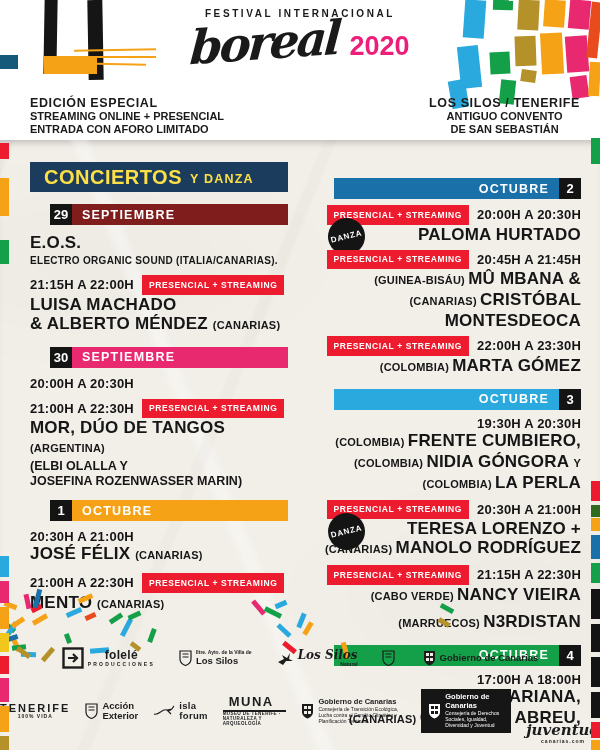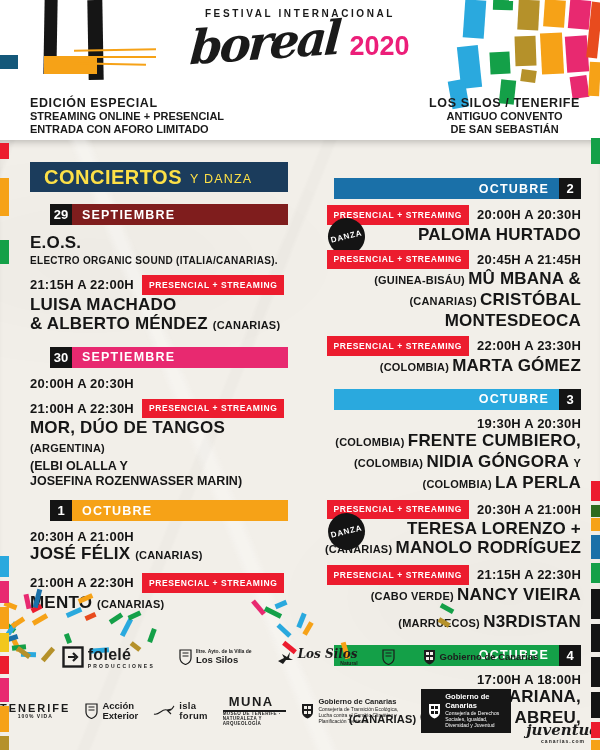--- a/index.html
+++ b/index.html
@@ -23,21 +23,21 @@
     linear-gradient(112deg,rgba(0,0,0,.04) 0 1.5%,transparent 2% 38%,rgba(0,0,0,.03) 38.5% 39.5%,transparent 40%),
     linear-gradient(248deg,rgba(0,0,0,.035) 0 1%,transparent 1.5% 60%,rgba(255,255,255,.5) 61% 62%,transparent 63%),
     radial-gradient(420px 180px at 15% 20%,rgba(0,0,0,.03),transparent 70%),
     radial-gradient(380px 200px at 85% 75%,rgba(0,0,0,.035),transparent 70%);}
   
   #left-col{position:absolute;left:30px;top:22px;width:258px;}
   #right-col{position:absolute;left:314px;top:26px;width:267px;text-align:right;}
   .banner{height:30px;background:#1b3c5c;color:#fde047;display:flex;align-items:center;
     padding-left:14px;margin-bottom:9px;}
   .banner .tmain{font-size:20px;font-weight:800;letter-spacing:.5px;}
-  .banner .tsub{font-size:12.5px;font-weight:400;letter-spacing:1.2px;margin-left:8px;margin-top:4px;}
+  .banner .tsub{font-size:12.5px;font-weight:700;letter-spacing:1.2px;margin-left:8px;margin-top:4px;}
   .datebar{display:flex;height:21px;margin-top:12px;margin-left:20px;}
   .daybox{width:22px;background:#141414;color:#fff;font-weight:800;font-size:13px;
     display:flex;align-items:center;justify-content:center;flex:0 0 22px;}
   .month{flex:1;color:#fff;font-weight:800;font-size:12.5px;letter-spacing:1.2px;
     display:flex;align-items:center;padding:0 10px;}
   #right-col .month{justify-content:flex-end;}
   .event{margin-top:8px;position:relative;}
   #right-col .event{margin-top:6px;}
   .timerow{font-size:13px;font-weight:800;line-height:15px;letter-spacing:.2px;color:#141414;}
   .pbadge{display:inline-block;background:#ec1c2e;color:#fff;font-size:8.5px;font-weight:800;
@@ -54,21 +54,21 @@
   
   .deco{position:absolute;}
   
   .sponsors{position:absolute;left:0;right:0;bottom:6px;}
   .sprow{display:flex;justify-content:center;align-items:center;gap:24px;margin-bottom:9px;}
   .sprow.r2{gap:15px;margin-bottom:0;}
   .sp{display:flex;align-items:center;gap:4px;color:#1c1c1c;}
   .sp .col{display:flex;flex-direction:column;line-height:1.1;}
   .sp .nm{font-weight:800;}
   .sp .sb{font-weight:700;}
-  .sp-folele .nm{font-size:16px;letter-spacing:.3px;}
+  .sp-folele .nm{font-size:12px;letter-spacing:.3px;text-align:center;}
   .sp-folele .sb{font-size:5px;letter-spacing:2.2px;}
   .sp-crest .nm{font-size:9.5px;}
   .sp-crest .sb{font-size:5px;}
   .sp-script .nm{font-family:"DejaVu Serif",serif;font-style:italic;font-weight:700;font-size:12px;}
   .sp-script .sb{font-size:5px;text-align:right;}
   .sp-tenerife .col{align-items:center;}
   .sp-tenerife .nm{font-size:11px;letter-spacing:2px;}
   .sp-tenerife .sb{font-size:5px;letter-spacing:1px;}
   .sp-plain .nm{font-size:9.5px;letter-spacing:.3px;}
   .sp-muna .nm{font-size:13px;letter-spacing:1.5px;border-bottom:2px solid #1c1c1c;padding:0 6px;}

